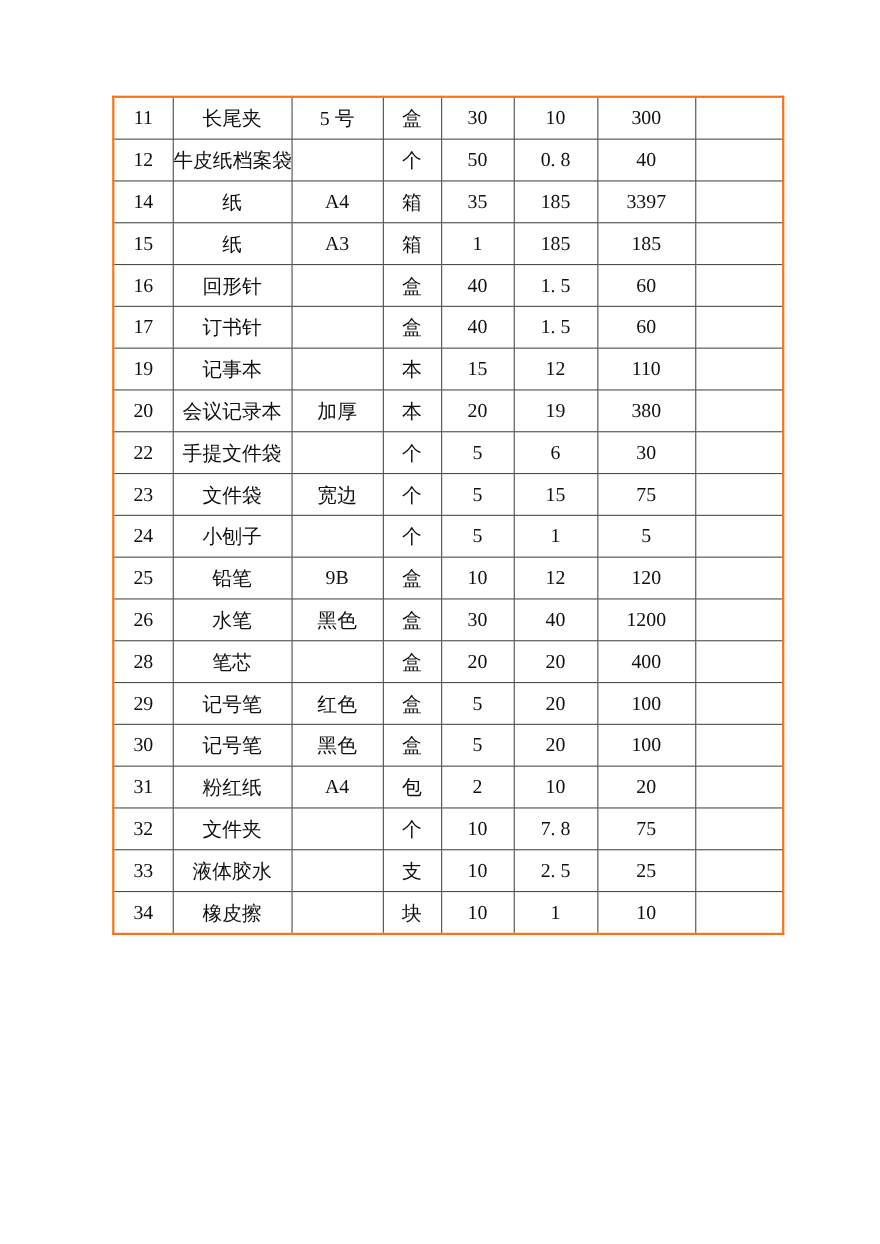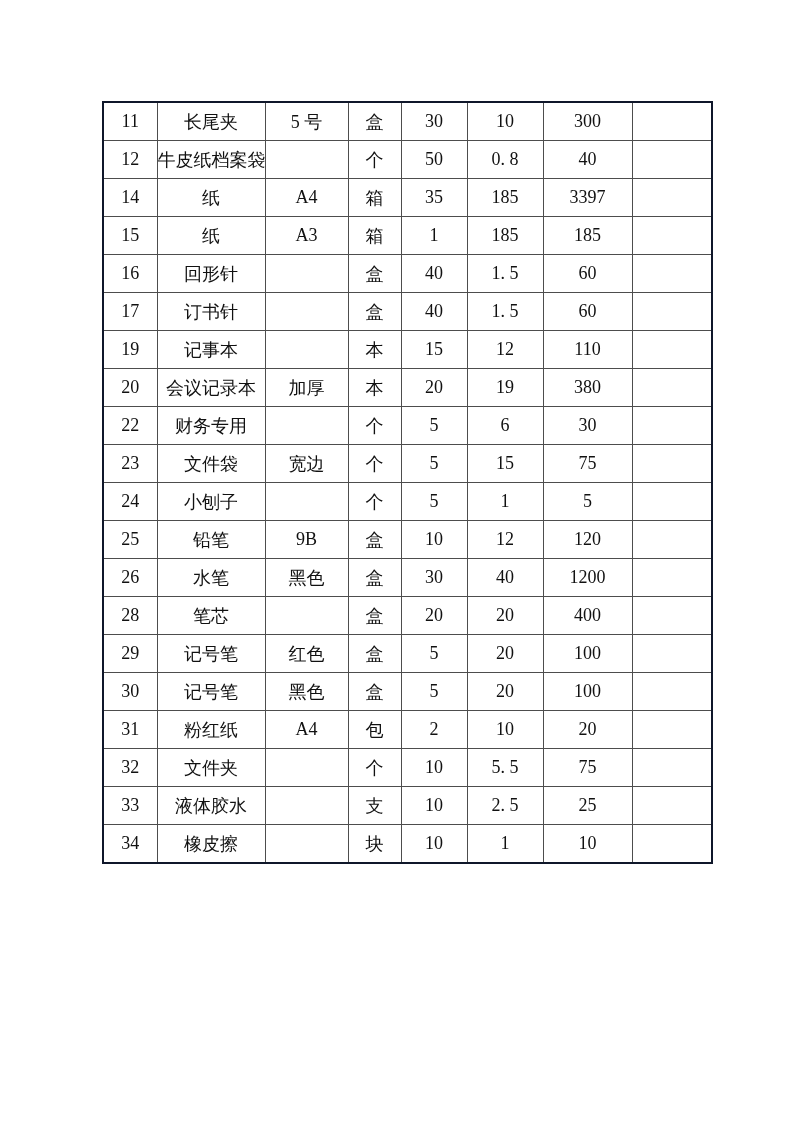--- a/index.html
+++ b/index.html
@@ -11,25 +11,25 @@
     position: relative;
     width: 800px;
     height: 1131px;
     background: #ffffff;
     overflow: hidden;
     font-family: "Liberation Serif", "DejaVu Serif", serif;
   }
   table.supply-table {
     position: absolute;
     left: 102px;
-    top: 101px;
+    top: 87px;
     width: 610px;
     border-collapse: collapse;
     table-layout: fixed;
-    border: 2px solid #0f172a;
+    border: 2px solid #f97316;
   }
   table.supply-table td {
     border: 1px solid #4d4d4d;
     height: 37px;
     padding: 0;
     text-align: center;
     vertical-align: middle;
     font-size: 18px;
     color: #111111;
     white-space: nowrap;
@@ -135,21 +135,21 @@
           <td>会议记录本</td>
           <td>加厚</td>
           <td>本</td>
           <td>20</td>
           <td>19</td>
           <td>380</td>
           <td></td>
         </tr>
         <tr>
           <td>22</td>
-          <td>财务专用</td>
+          <td>手提文件袋</td>
           <td></td>
           <td>个</td>
           <td>5</td>
           <td>6</td>
           <td>30</td>
           <td></td>
         </tr>
         <tr>
           <td>23</td>
           <td>文件袋</td>
@@ -229,21 +229,21 @@
           <td>10</td>
           <td>20</td>
           <td></td>
         </tr>
         <tr>
           <td>32</td>
           <td>文件夹</td>
           <td></td>
           <td>个</td>
           <td>10</td>
-          <td>5. 5</td>
+          <td>7. 8</td>
           <td>75</td>
           <td></td>
         </tr>
         <tr>
           <td>33</td>
           <td>液体胶水</td>
           <td></td>
           <td>支</td>
           <td>10</td>
           <td>2. 5</td>

